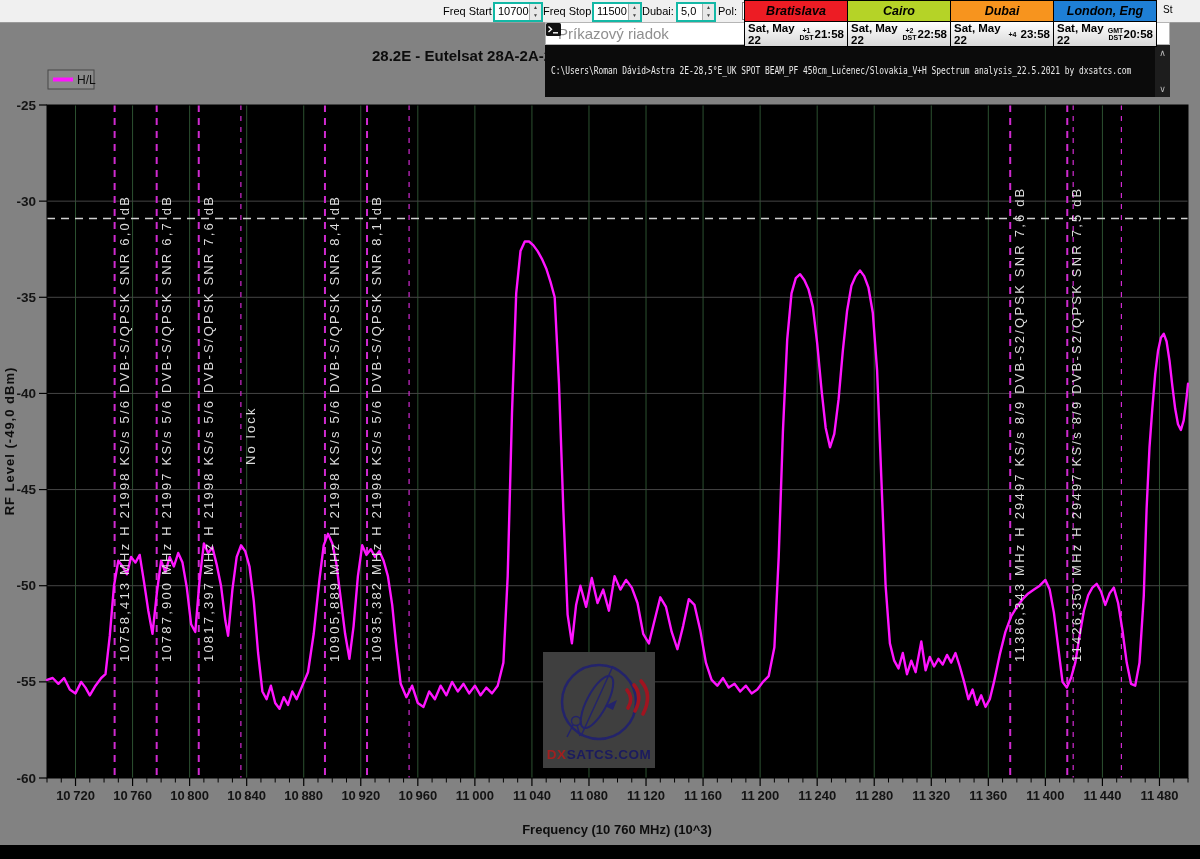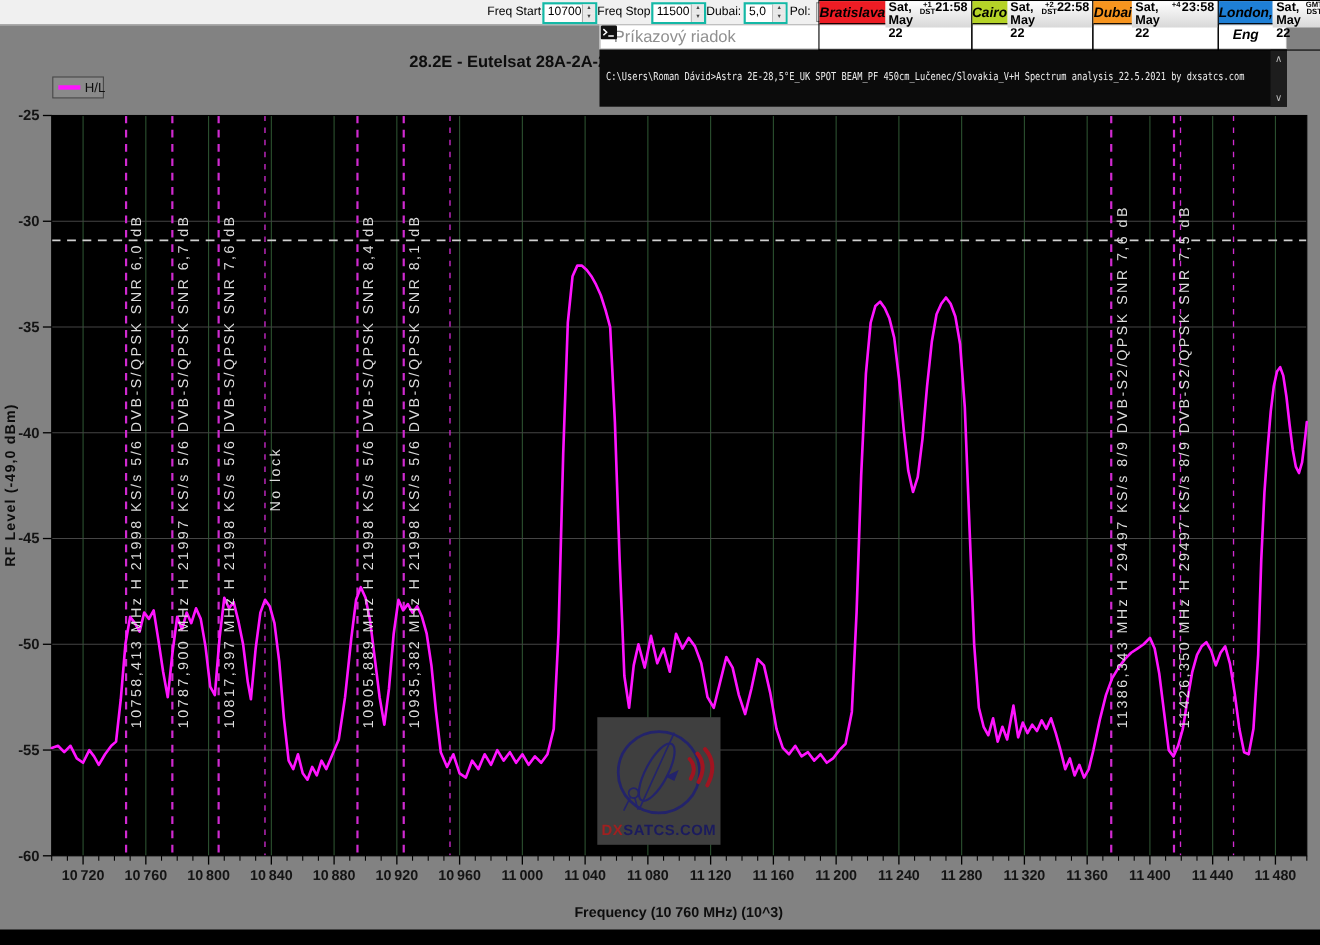--- a/index.html
+++ b/index.html
@@ -17,24 +17,24 @@
   .spin .arrows{position:absolute;right:0;top:0;width:11px;height:100%;border-left:1px solid #adadad;
         display:flex;flex-direction:column;}
   .spin .arrows span{flex:1;background:#e8e8e8;font-size:5px;line-height:7px;text-align:center;color:#444;cursor:default;}
   .dd{position:absolute;top:2px;height:16px;background:#fff;border:1px solid #7f7f7f;font-size:11px;
       line-height:15px;padding:0 14px 0 4px;color:#000;}
   .dd .chev{position:absolute;right:2px;top:1px;font-size:8px;color:#555;}
   #st-frag{position:absolute;left:1163px;top:4px;font-size:10px;color:#000;z-index:4;}
   
   #clocks{position:absolute;left:745px;top:0;width:412px;height:46px;z-index:6;
           display:grid;grid-template-columns:repeat(4,1fr);}
-  .clock{border:1px solid #000;margin-left:-1px;display:flex;flex-direction:row;}
+  .clock{border:1px solid #000;margin-left:-1px;display:flex;flex-direction:column;}
   .clock-head{height:20px;font-size:12.5px;font-weight:bold;font-style:italic;text-align:center;
               line-height:20px;color:#000;border-bottom:1px solid #000;}
-  .clock-time{height:24px;background:linear-gradient(#ffffff,#d8d8d8);display:flex;align-items:flex-start;
+  .clock-time{height:24px;background:linear-gradient(#ffffff,#d8d8d8);display:flex;align-items:center;
               justify-content:space-between;padding:0 3px;font-weight:bold;font-size:11.5px;color:#000;}
   .tzcol{width:20px;text-align:center;font-size:7px;line-height:7px;font-weight:bold;color:#000;}
   
   #cmd-titlebar{position:absolute;left:545px;top:22px;width:625px;height:23px;background:#fff;
                 border:1px solid #b5b5b5;box-sizing:border-box;z-index:5;display:flex;align-items:center;padding-left:6px;}
   #cmd-titlebar .cap{font-size:15px;color:#8f8f8f;margin-left:6px;}
   #console{position:absolute;left:545px;top:45px;width:625px;height:52px;background:#0b0b0b;z-index:5;}
   #console .ctext{position:absolute;left:6px;top:20px;width:760px;color:#ececec;
                   font-family:"DejaVu Sans Mono",monospace;font-size:10px;white-space:nowrap;
                   transform:scaleX(0.79);transform-origin:left center;}

